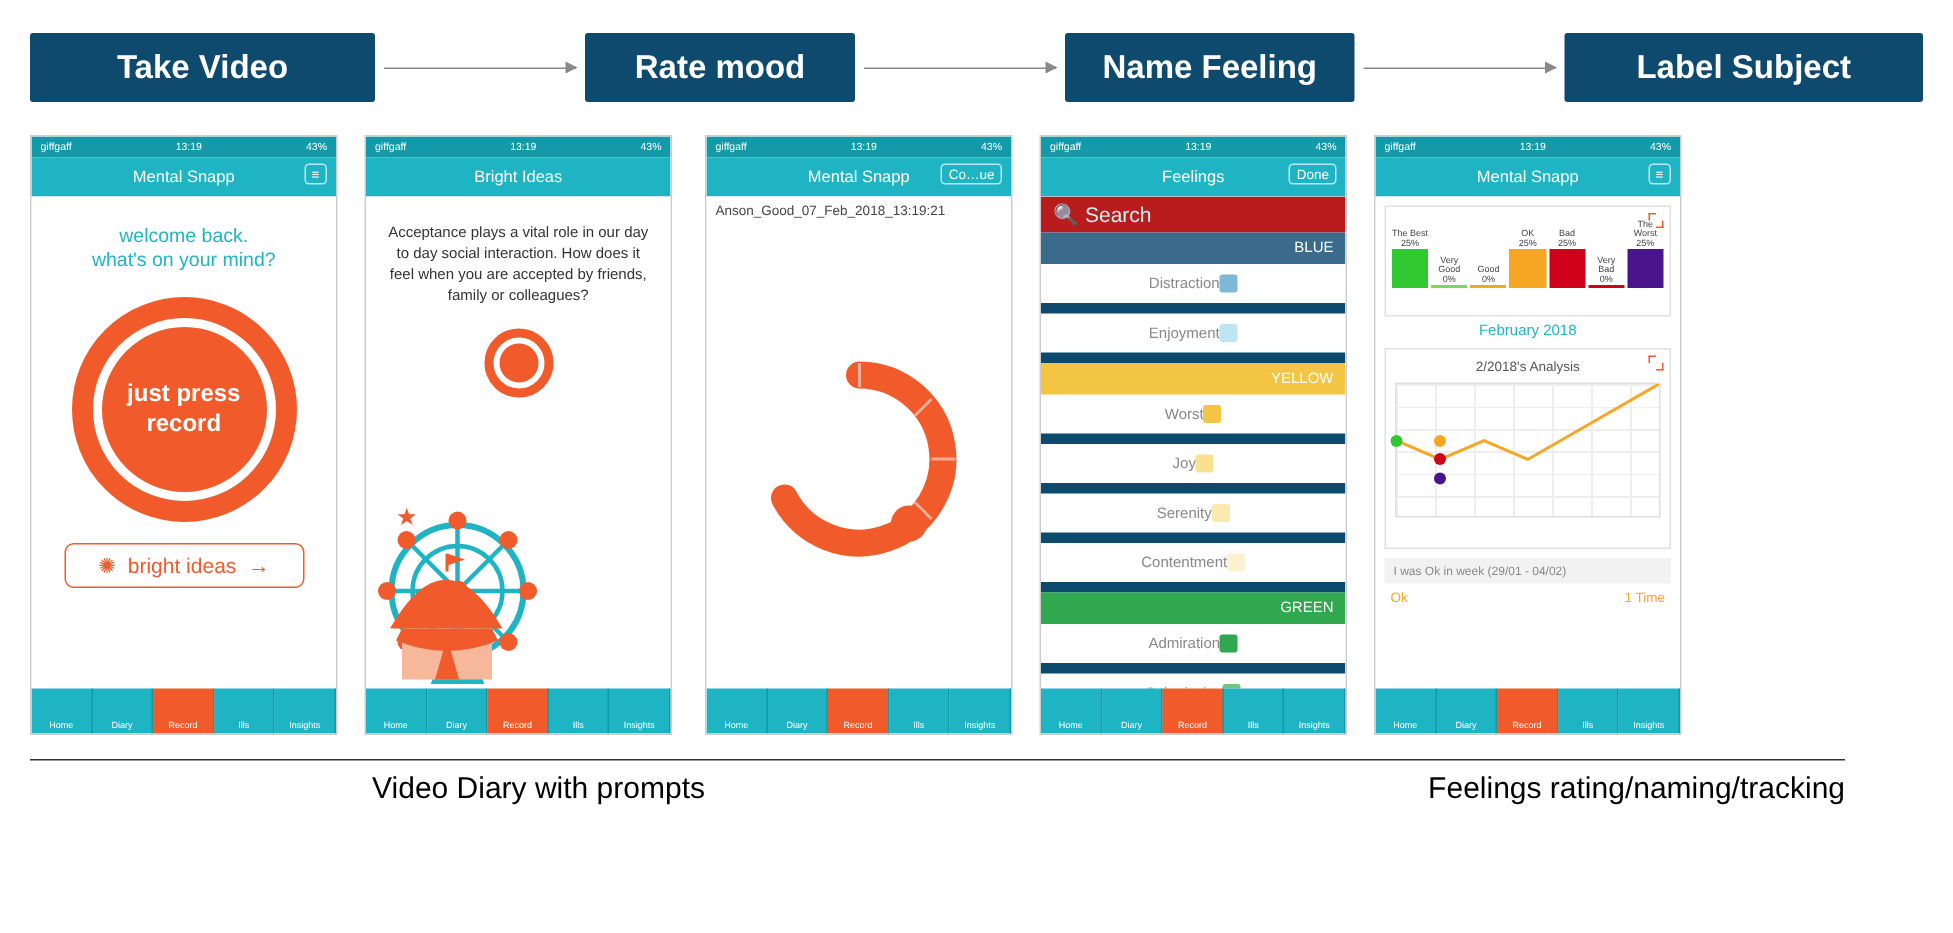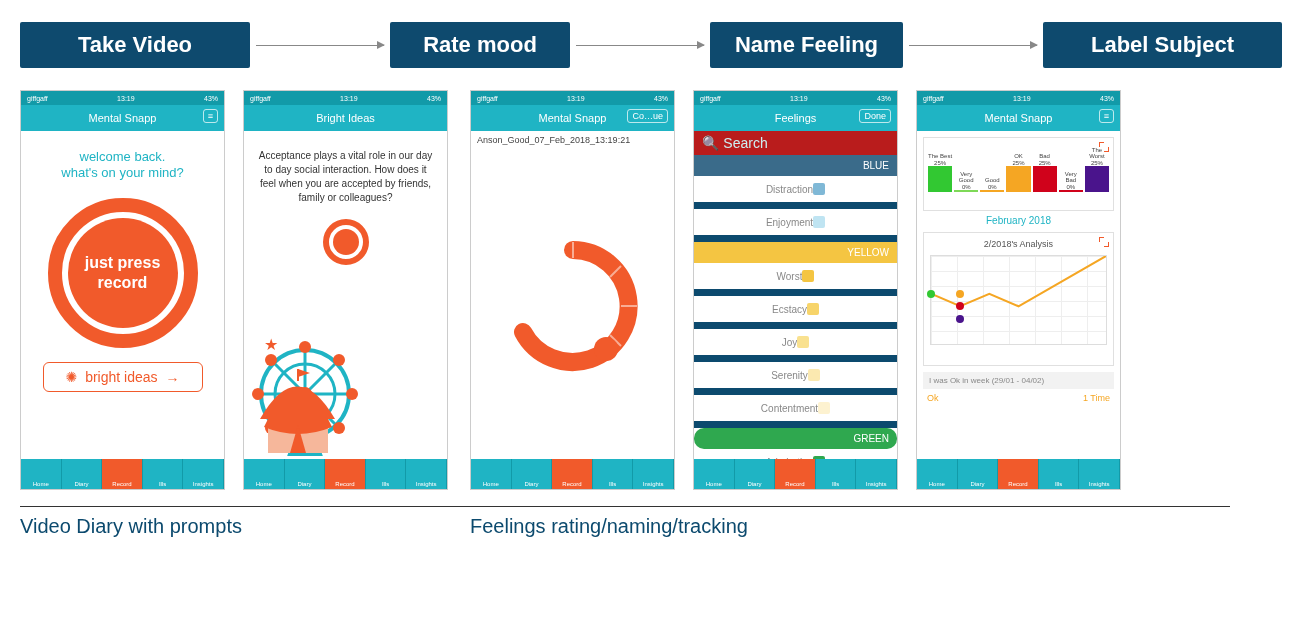--- a/index.html
+++ b/index.html
@@ -157,21 +157,21 @@
   .filename-bar { background:#fff; color:#444; font-size:9px; padding:4px 6px; }
   .wheel-wrap { position:absolute; top:40px; left:0; right:0; bottom:18px; display:flex; align-items:center; justify-content:center;}
   .add-feeling { position:absolute; left:8px; bottom:4px; color:#fff; font-size:10px; opacity:.9;}
   .wheel-label { position:absolute; color:#fff; font-size:12px; font-weight:600; }
 
   
   .search-bar { background:#b91c1c; color:#cdeef1; padding:4px 8px; font-size:14px; }
   .section-head { color:#fff; font-size:10px; padding:5px 8px;text-align:right; }
   .section-head.blue   { background:#3a6b8a; }
   .section-head.yellow { background:#f4c542; }
-  .section-head.green  { background:#2fa84f;border-radius:10px; }
+  .section-head.green  { background:#2fa84f; }
   .feel-item { display:flex; justify-content:center; align-items:center; padding:7px 10px; color:#888; font-size:10px; border-bottom:7px solid #0c4a6e;}
   .swatch { width:12px; height:12px; border-radius:2px; }
 
   
   .pane { background:#fff; margin:6px 6px 4px 6px; border:1px solid #e0e0e0; padding:6px 4px 18px 4px; position:relative; }
   .expand-ic { position:absolute; top:4px; right:4px; width:10px; height:10px; }
   .expand-ic::before, .expand-ic::after { content:""; position:absolute; width:4px; height:4px; border:1px solid #f15a2b; }
   .expand-ic::before { left:0; top:0; border-right:none; border-bottom:none;}
   .expand-ic::after  { right:0; bottom:0; border-left:none; border-top:none;}
   .bars-row { display:flex; align-items:flex-end; height:30px; gap:2px; margin-top:18px;}
@@ -183,21 +183,21 @@
   .grid { position:relative; height:90px; margin:6px 2px 2px 2px;
           background: repeating-linear-gradient(to bottom, #eee 0 1px, transparent 1px 15px),
                       repeating-linear-gradient(to right, #eee 0 1px, transparent 1px 26px);
           border:1px solid #ddd;}
   .dot { position:absolute; width:8px; height:8px; border-radius:50%; }
   .summary-row { background:#f2f2f2; color:#888; font-size:8px; padding:4px 6px; margin:6px 6px 0 6px;}
   .summary-sub { display:flex; justify-content:space-between; color:#f5a623; font-size:9px; padding:4px 10px 0 10px;}
 
   
   .caption-line { border-top:1px solid #333; margin-top:16px; }
-  .caption { text-align:left; font-size:20px; color:#0c4a6e; padding-top:8px; }
+  .caption { text-align:right; font-size:20px; color:#000000; padding-top:8px; }
 
 </style>
 </head>
 <body>
 
 <div class="flow-row">
   <div class="flow-step s1">Take Video</div>
   <div class="flow-arrow"></div>
   <div class="flow-step s2">Rate mood</div>
   <div class="flow-arrow"></div>
@@ -369,24 +369,20 @@
             <div class="feel-item">
               <span>Enjoyment</span>
               <span class="swatch" style="background: rgb(191, 228, 242);"></span>
             </div>
             <div class="section-head yellow">YELLOW</div>
             <div class="feel-item">
               <span>Worst</span>
               <span class="swatch" style="background: rgb(244, 197, 66);"></span>
             </div>
             <div class="feel-item">
-              <span>Ecstacy</span>
-              <span class="swatch" style="background: rgb(247, 212, 106);"></span>
-            </div>
-            <div class="feel-item">
               <span>Joy</span>
               <span class="swatch" style="background: rgb(249, 225, 143);"></span>
             </div>
             <div class="feel-item">
               <span>Serenity</span>
               <span class="swatch" style="background: rgb(251, 233, 176);"></span>
             </div>
             <div class="feel-item">
               <span>Contentment</span>
               <span class="swatch" style="background: rgb(253, 242, 208);"></span>

